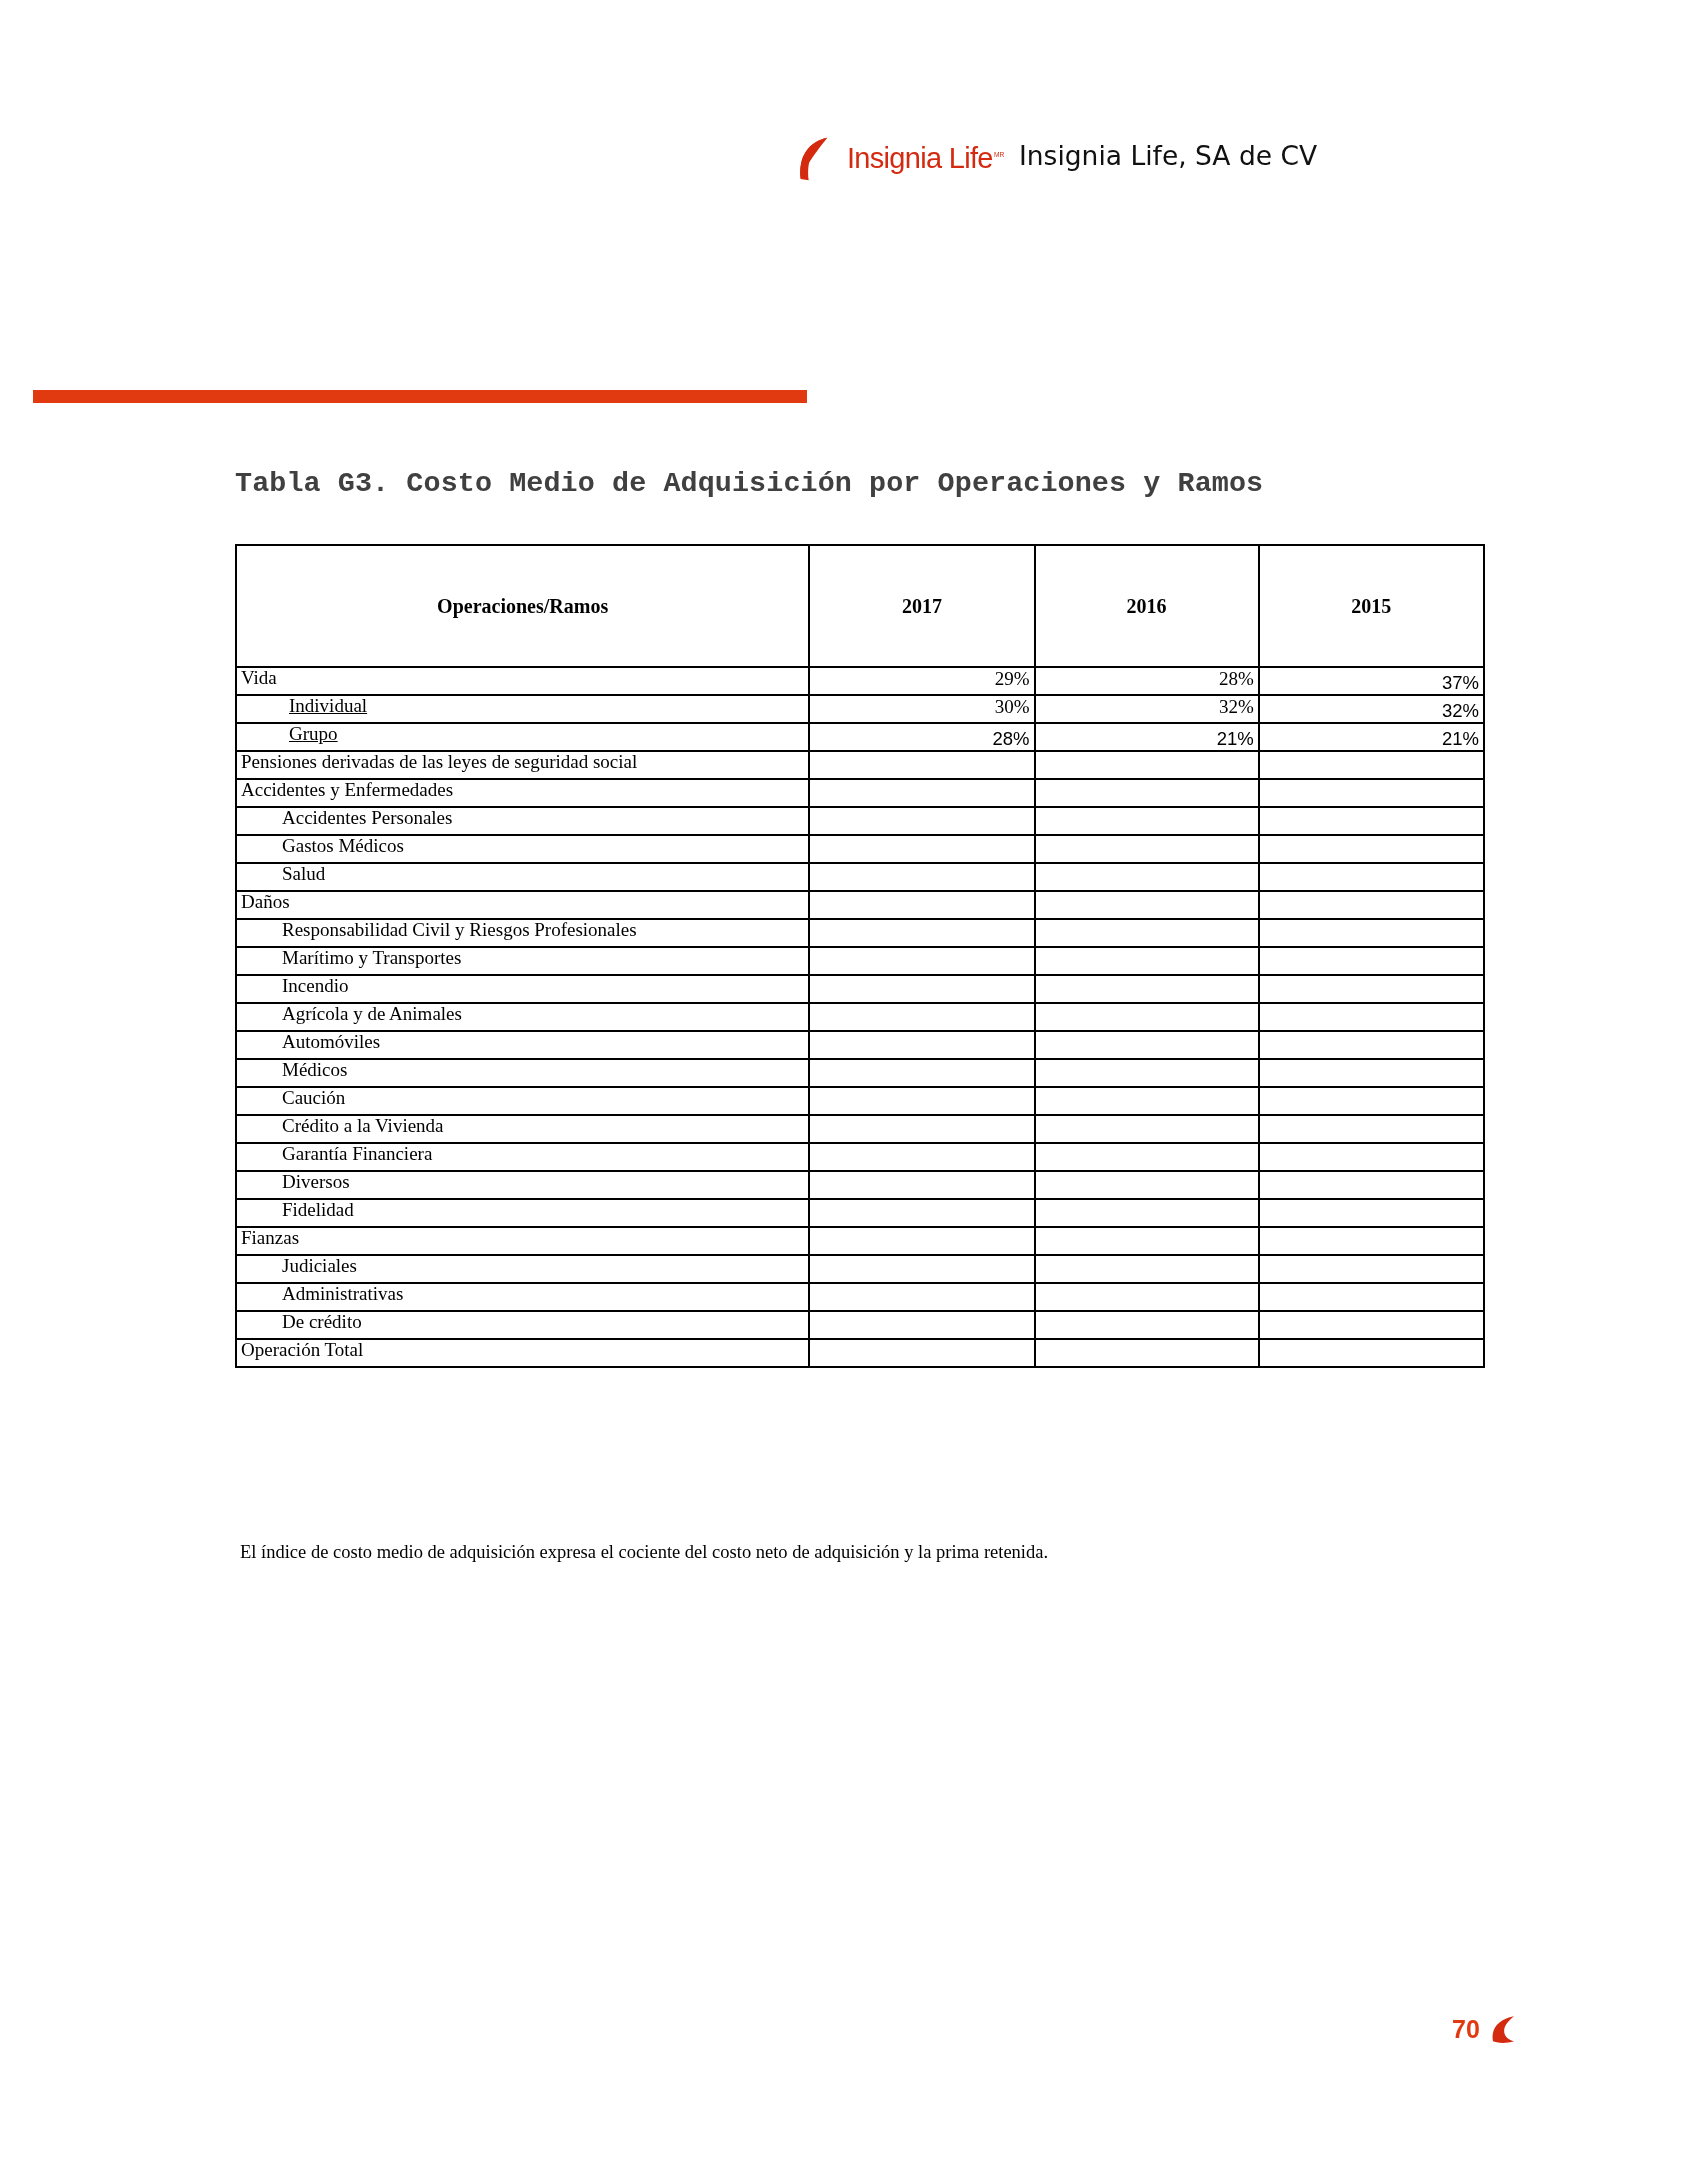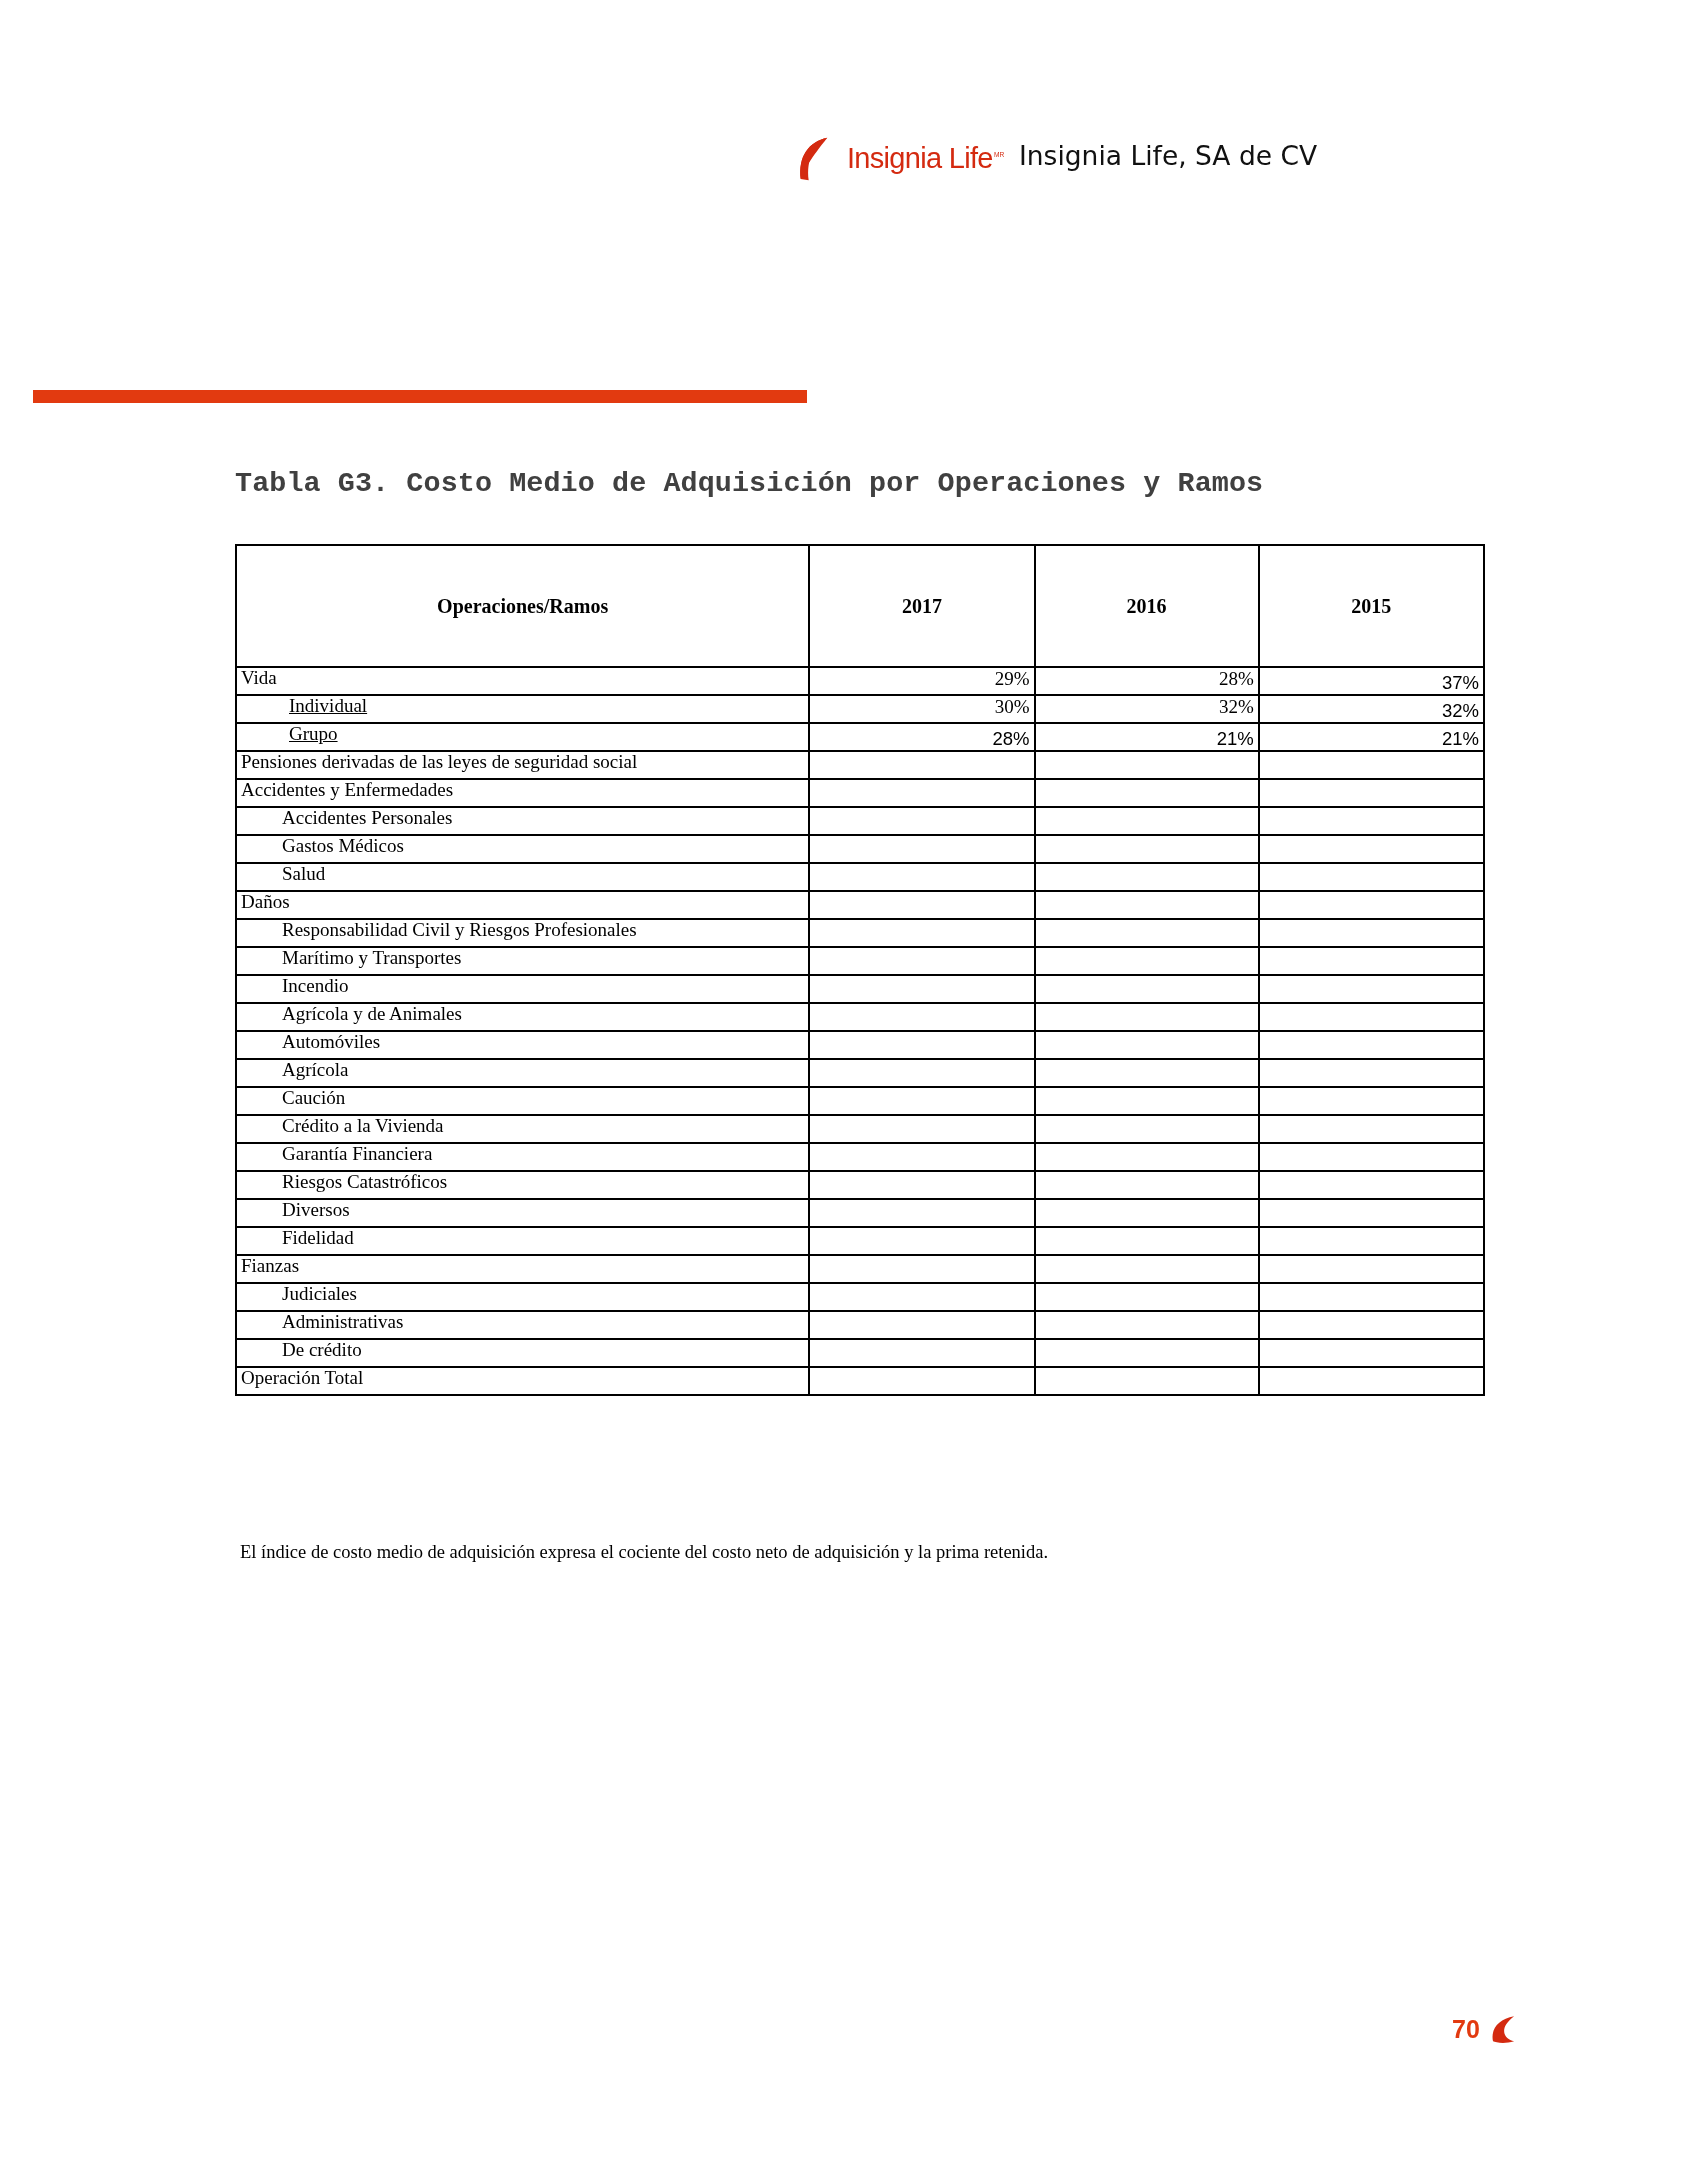--- a/index.html
+++ b/index.html
@@ -143,45 +143,39 @@
         <td class="val"></td>
         <td class="val"></td>
       </tr>
       <tr>
         <td class="label indent">Automóviles</td>
         <td class="val"></td>
         <td class="val"></td>
         <td class="val"></td>
       </tr>
       <tr>
-        <td class="label indent">Agrícola</td>
+        <td class="label indent">Médicos</td>
         <td class="val"></td>
         <td class="val"></td>
         <td class="val"></td>
       </tr>
       <tr>
         <td class="label indent">Caución</td>
         <td class="val"></td>
         <td class="val"></td>
         <td class="val"></td>
       </tr>
       <tr>
         <td class="label indent">Crédito a la Vivienda</td>
         <td class="val"></td>
         <td class="val"></td>
         <td class="val"></td>
       </tr>
       <tr>
         <td class="label indent">Garantía Financiera</td>
-        <td class="val"></td>
-        <td class="val"></td>
-        <td class="val"></td>
-      </tr>
-      <tr>
-        <td class="label indent">Riesgos Catastróficos</td>
         <td class="val"></td>
         <td class="val"></td>
         <td class="val"></td>
       </tr>
       <tr>
         <td class="label indent">Diversos</td>
         <td class="val"></td>
         <td class="val"></td>
         <td class="val"></td>
       </tr>

